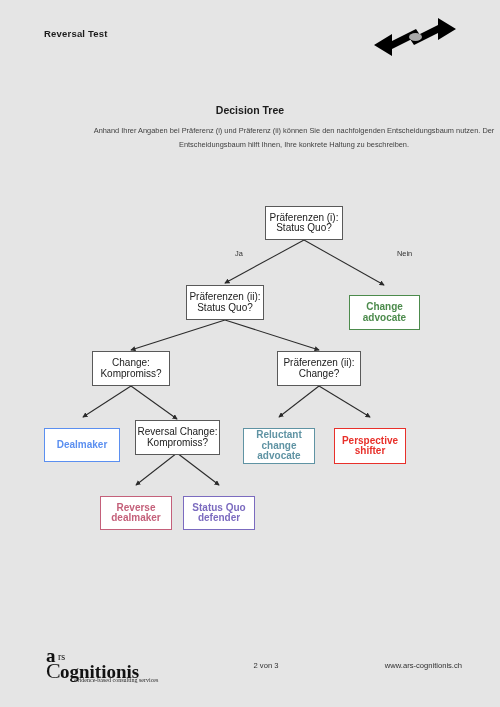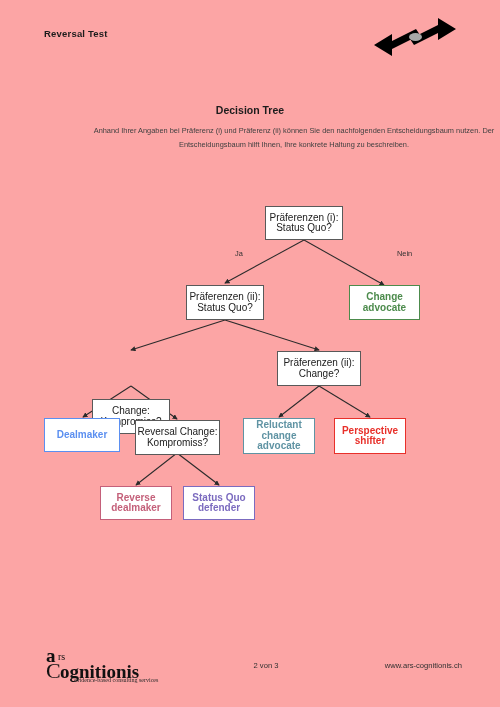--- a/index.html
+++ b/index.html
@@ -9,21 +9,21 @@
   }
   body {
     font-family: "Liberation Sans", sans-serif;
     color: #1a1a1a;
   }
   #page {
     position: relative;
     width: 500px;
     height: 707px;
     overflow: hidden;
-    background: #fca5a5;
+    background: #e5e5e5;
   }
 
   
   #header-title {
     position: absolute;
     left: 44px;
     top: 28px;
     font-size: 9.5px;
     font-weight: bold;
     letter-spacing: 0.2px;
@@ -85,20 +85,21 @@
     border: 1.2px solid #595959;
     border-radius: 0;
     color: #202020;
   }
   
   .node.terminal {
     border-width: 1.2px;
     border-style: solid;
     border-radius: 0;
     font-weight: bold;
+    margin-top: 10px;
   }
 
   .edge-label {
     position: absolute;
     font-size: 7.4px;
     color: #303030;
   }
 
   
   #footer-logo {
@@ -196,21 +197,21 @@
       </span>
     </div>
 
     <div class="node terminal" style="left:349px;top:285px;width:71px;height:35px;border-color:#4c8b4c;color:#4c8b4c;">
       <span>
         <span>Change</span><br>
         <span>advocate</span>
       </span>
     </div>
 
-    <div class="node decision" style="left:92px;top:351px;width:78px;height:35px;margin-top:48px;">
+    <div class="node decision" style="left:92px;top:351px;width:78px;height:35px;">
       <span>
         <span>Change:</span><br>
         <span>Kompromiss?</span>
       </span>
     </div>
 
     <div class="node decision" style="left:277px;top:351px;width:84px;height:35px;">
       <span>
         <span>Präferenzen (ii):</span><br>
         <span>Change?</span>

